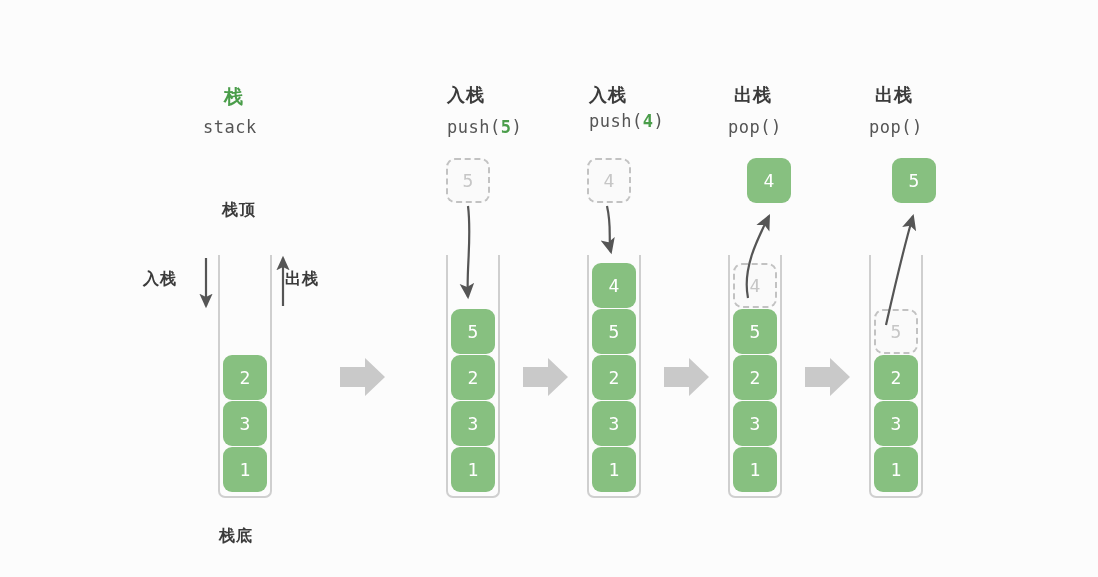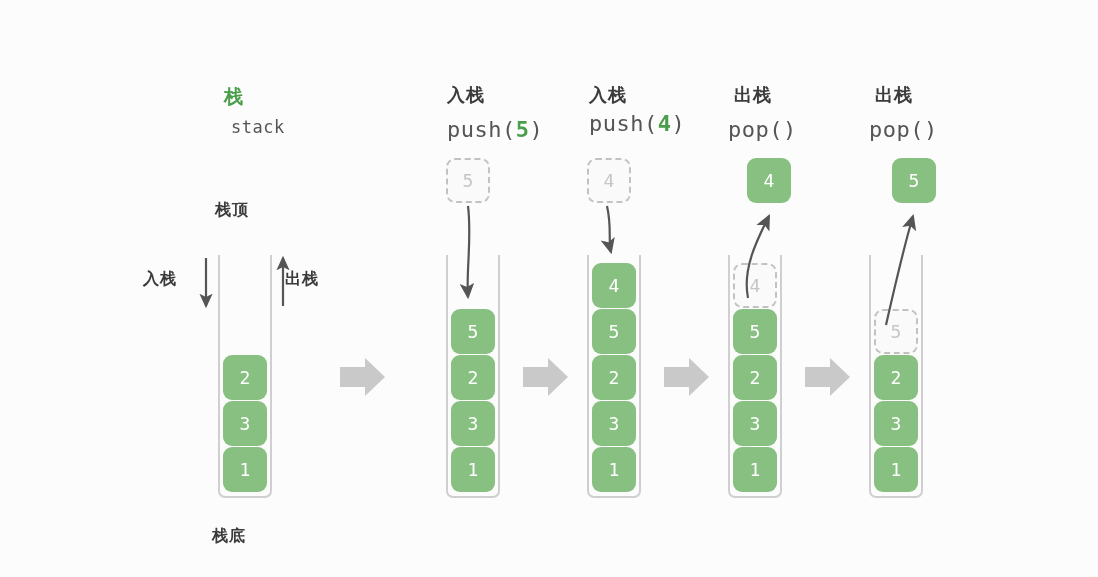--- a/index.html
+++ b/index.html
@@ -42,21 +42,21 @@
     font-family: "Liberation Sans", sans-serif;
     font-weight: bold;
     font-size: 18px;
     color: #3b3b3b;
     letter-spacing: 1px;
     white-space: nowrap;
   }
   .op-code {
     position: absolute;
     font-family: "DejaVu Sans Mono", monospace;
-    font-size: 22px;
+    font-size: 17px;
     color: #555555;
     white-space: nowrap;
     letter-spacing: .5px;
   }
   .op-code .num { color: #4a9d4a; font-weight: bold; }
 
   .side-label {
     position: absolute;
     font-family: "Liberation Sans", sans-serif;
     font-weight: bold;
@@ -109,24 +109,24 @@
     height: 577px;
     pointer-events: none;
   }
 </style>
 </head>
 <body>
 
 <div id="stage">
 
   <div class="cn-title" style="left:224px; top:84px;">栈</div>
-  <div class="mono-title" style="left:231px; top:117px;">stack</div>
-
-  <div class="side-label" style="left:215px; top:200px;">栈顶</div>
-  <div class="side-label" style="left:212px; top:526px;">栈底</div>
+  <div class="mono-title" style="left:203px; top:117px;">stack</div>
+
+  <div class="side-label" style="left:222px; top:200px;">栈顶</div>
+  <div class="side-label" style="left:219px; top:526px;">栈底</div>
   <div class="side-label" style="left:143px; top:269px;">入栈</div>
   <div class="side-label" style="left:285px; top:269px;">出栈</div>
 
   <div class="op-cn" style="left:447px; top:83px;">入栈</div>
   <div class="op-code" style="left:447px; top:117px;"><span>push(</span><span class="num">5</span><span>)</span></div>
 
   <div class="op-cn" style="left:589px; top:83px;">入栈</div>
   <div class="op-code" style="left:589px; top:111px;"><span>push(</span><span class="num">4</span><span>)</span></div>
 
   <div class="op-cn" style="left:734px; top:83px;">出栈</div>

